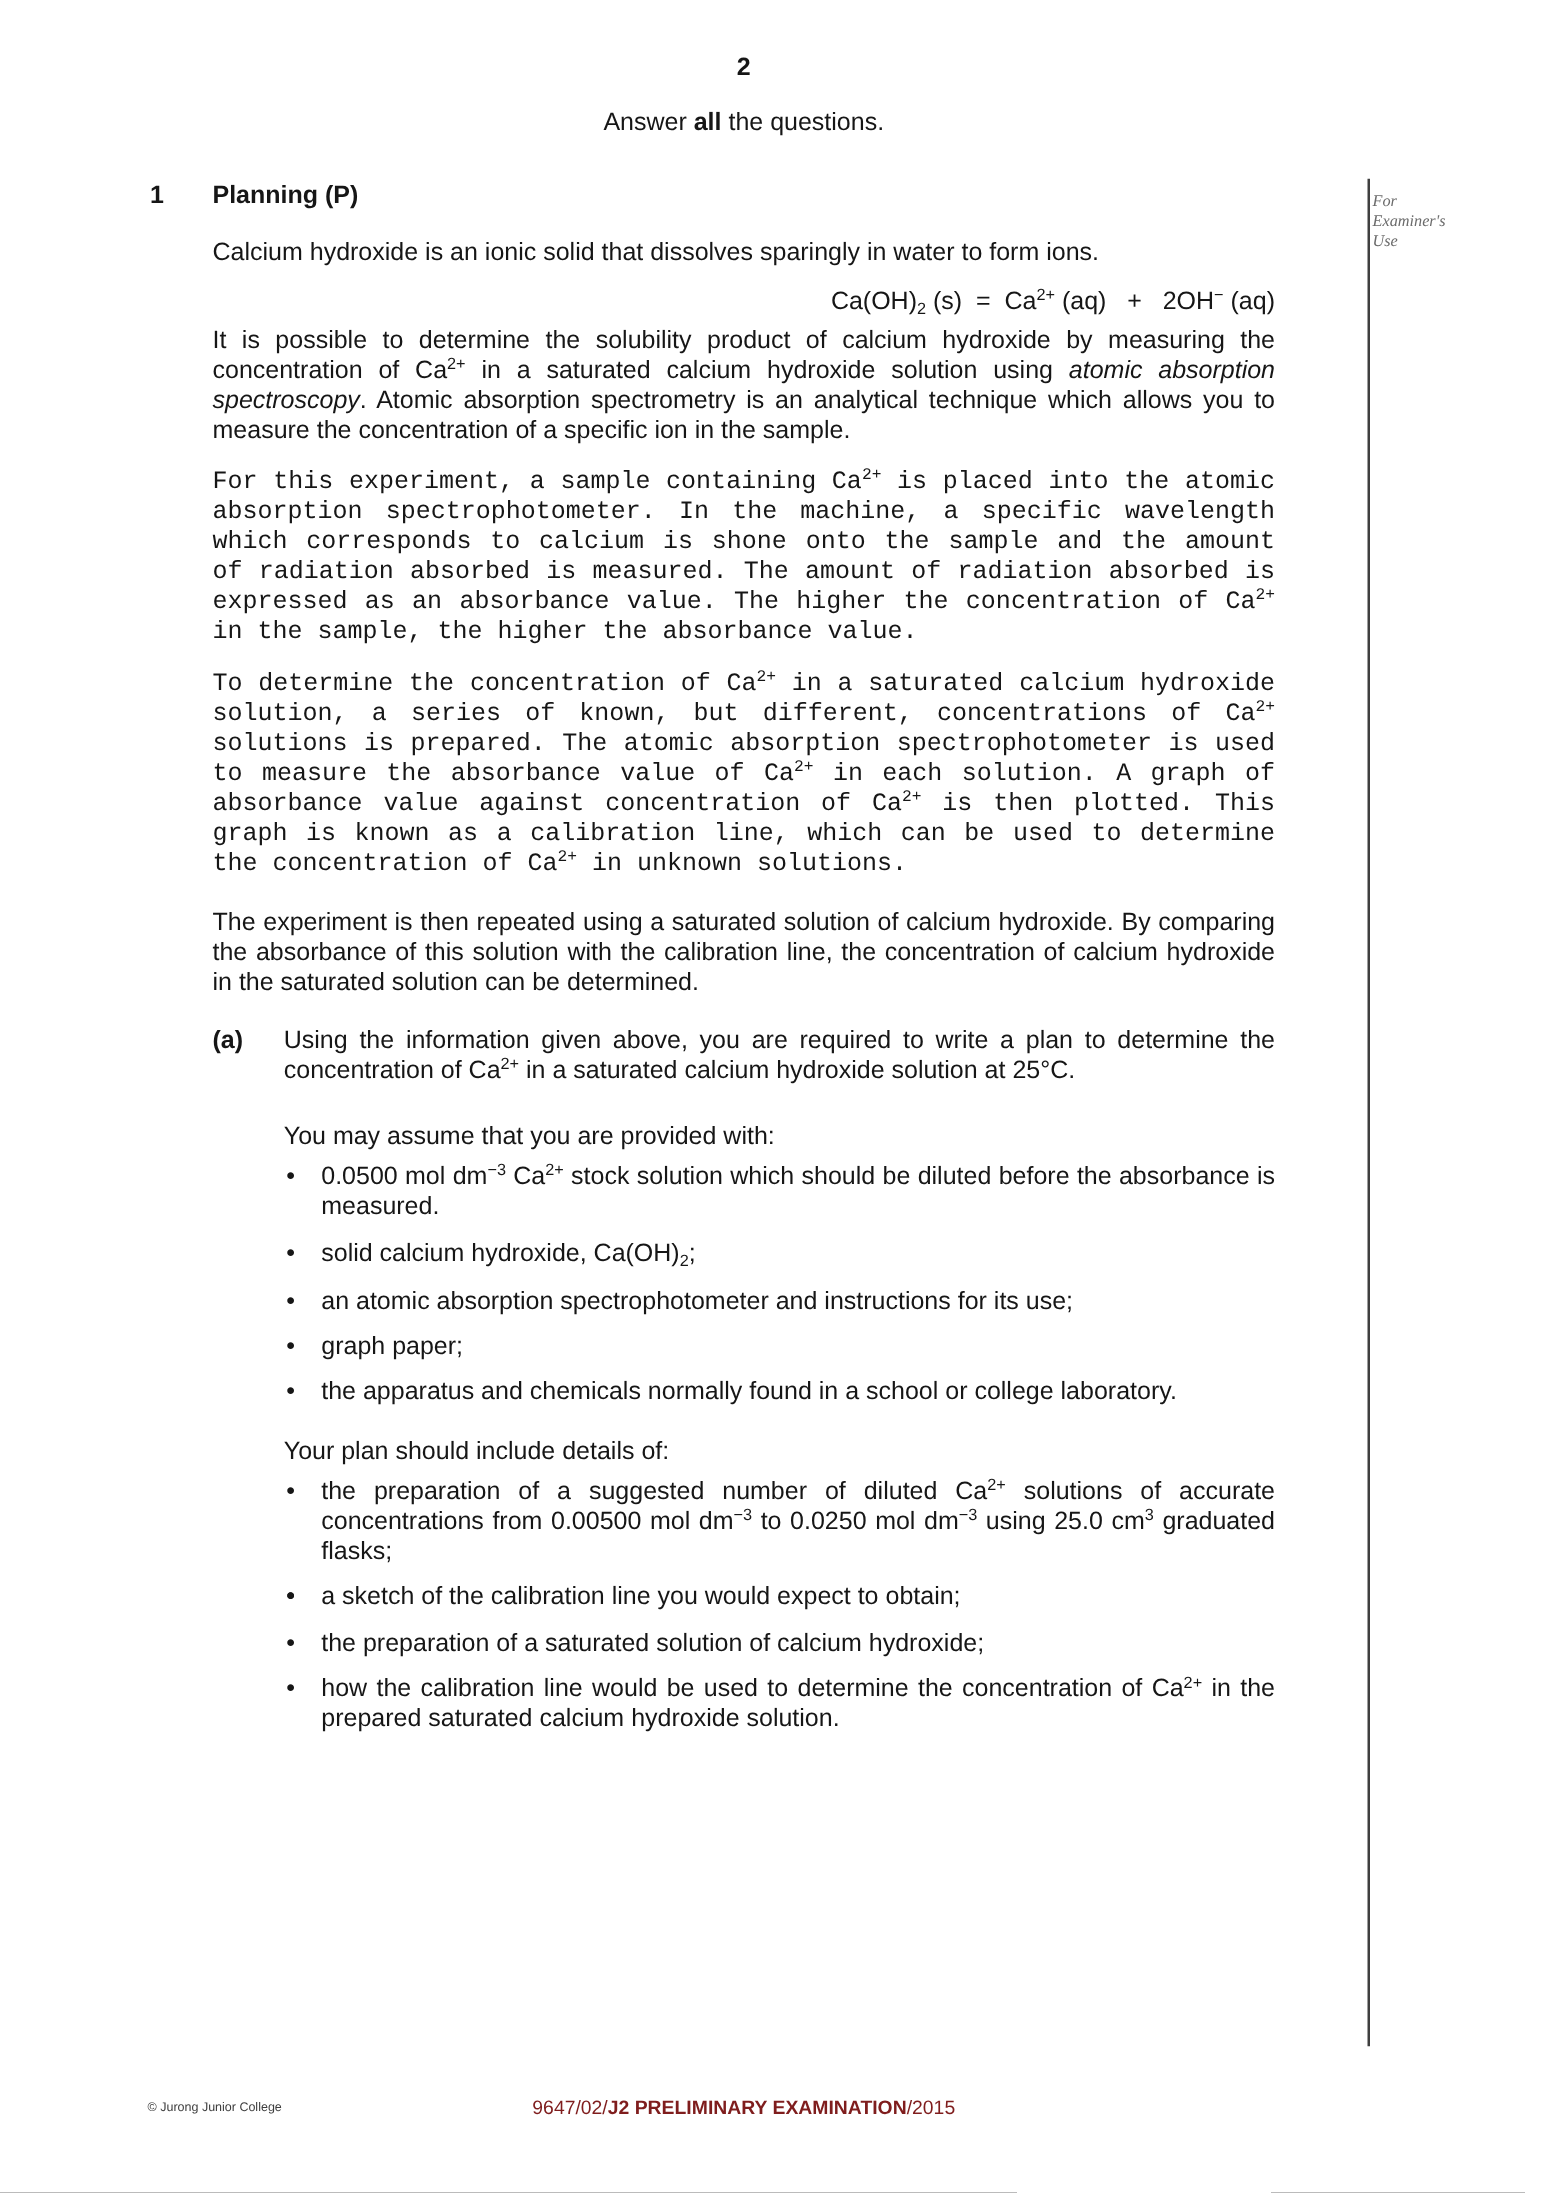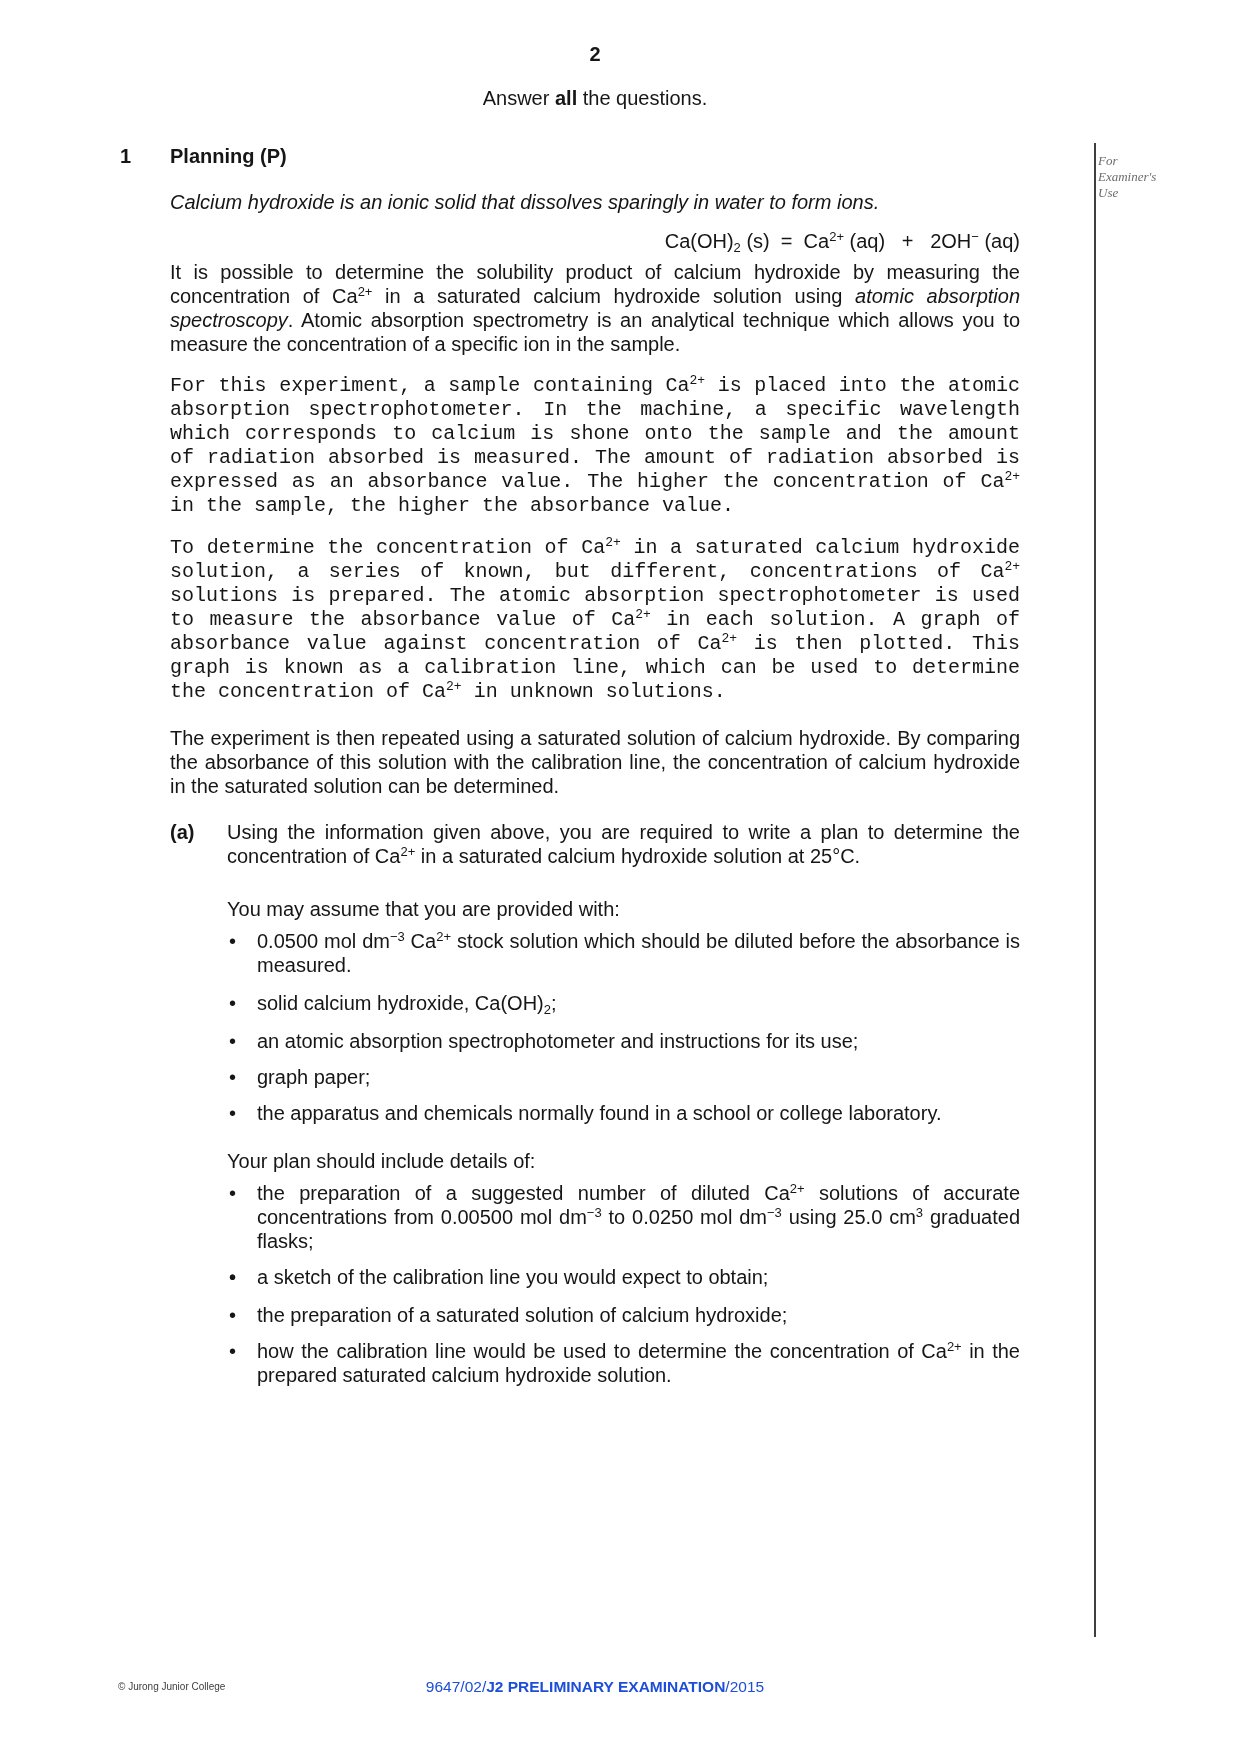--- a/index.html
+++ b/index.html
@@ -35,21 +35,21 @@
     margin-top: 34px;
     font-weight: bold;
   }
   .q-num {
     position: absolute;
     left: -50px;
     top: 0;
     font-weight: bold;
   }
   p { margin: 0; }
-  .intro { margin-top: 22px; font-style: italic; }
+  .intro { margin-top: 22px; }
   .equation {
     margin-top: 14px;
     text-align: right;
     white-space: pre-wrap;
     line-height: 26px;
   }
   .para { text-align: justify; }
   .mt6  { margin-top: 6px; }
   .mt18 { margin-top: 18px; font-family: Liberation Mono, monospace; }
   .mt22 { margin-top: 22px; }
@@ -107,21 +107,21 @@
     color: #3d3d3d;
   }
   .footer-ref {
     position: absolute;
     left: 170px;
     top: 1678px;
     width: 850px;
     text-align: center;
     font-size: 15.5px;
     line-height: 17px;
-    color: #1d4ed8;
+    color: #7f1d1d;
   }
   .watermark {
     position: absolute;
     left: 42px;
     top: 1778px;
     font-family: Liberation Mono, monospace;
     font-size: 28px;
     line-height: 30px;
     letter-spacing: 1px;
     color: #141414;

